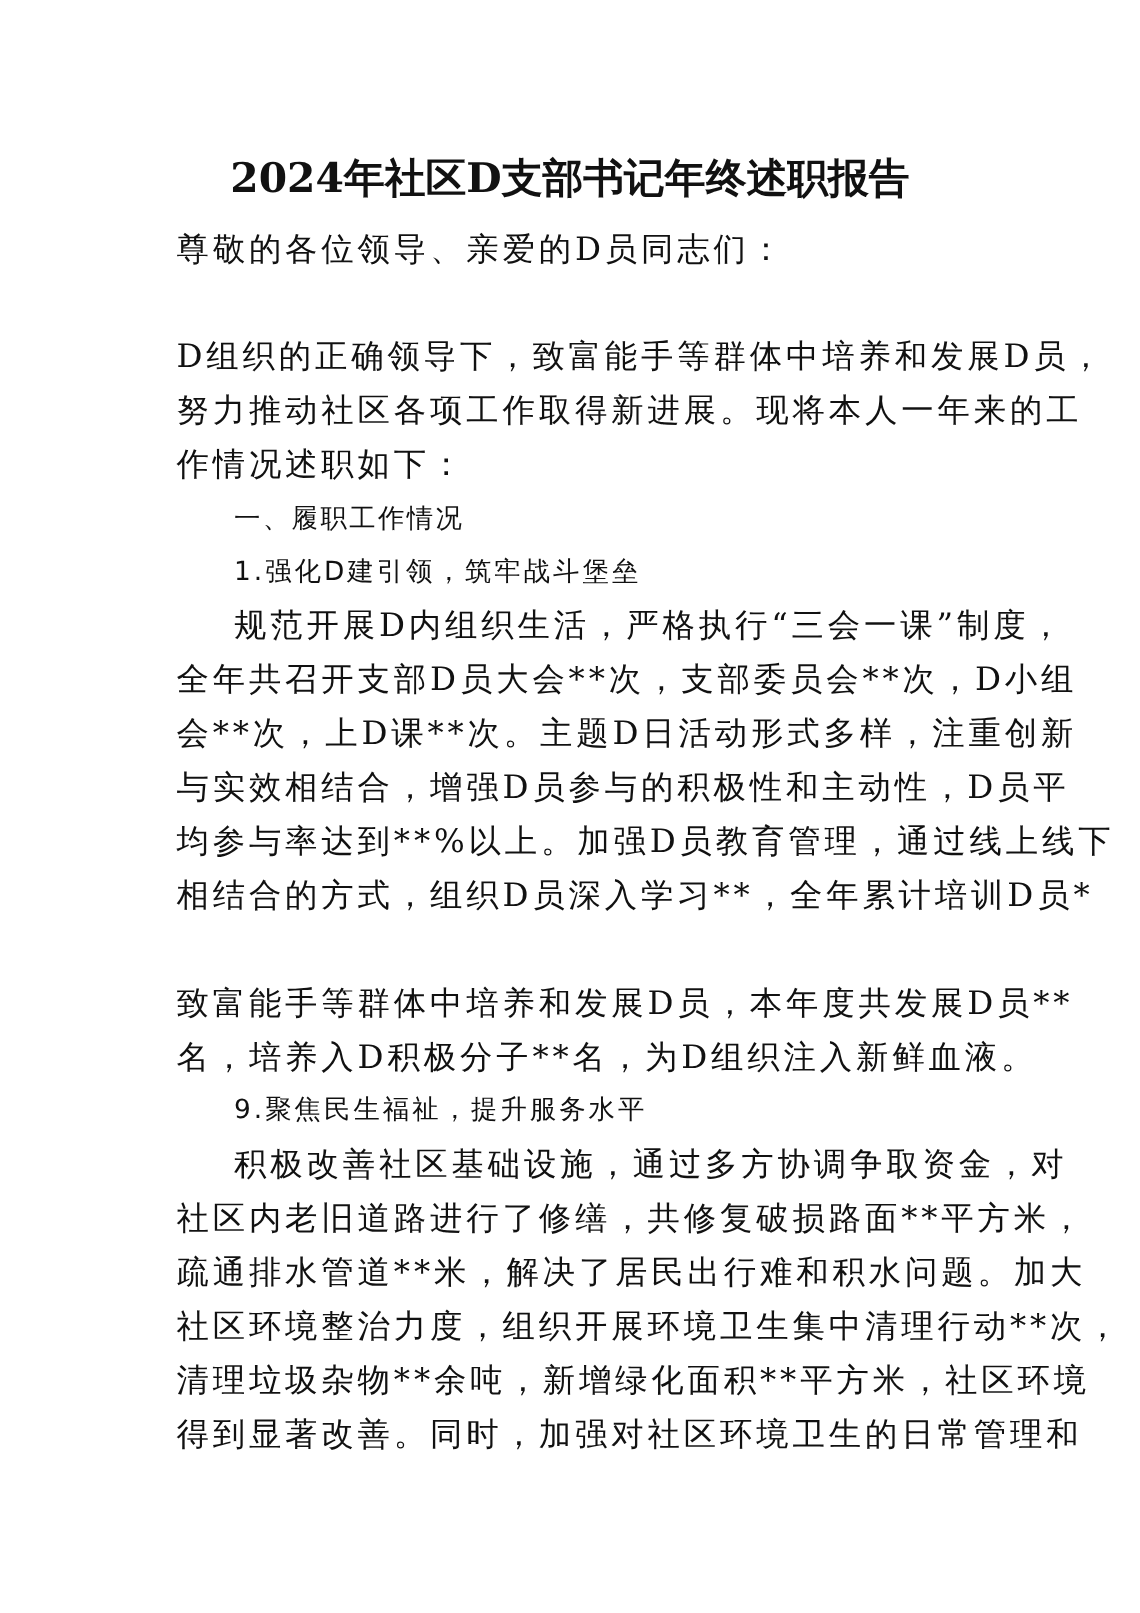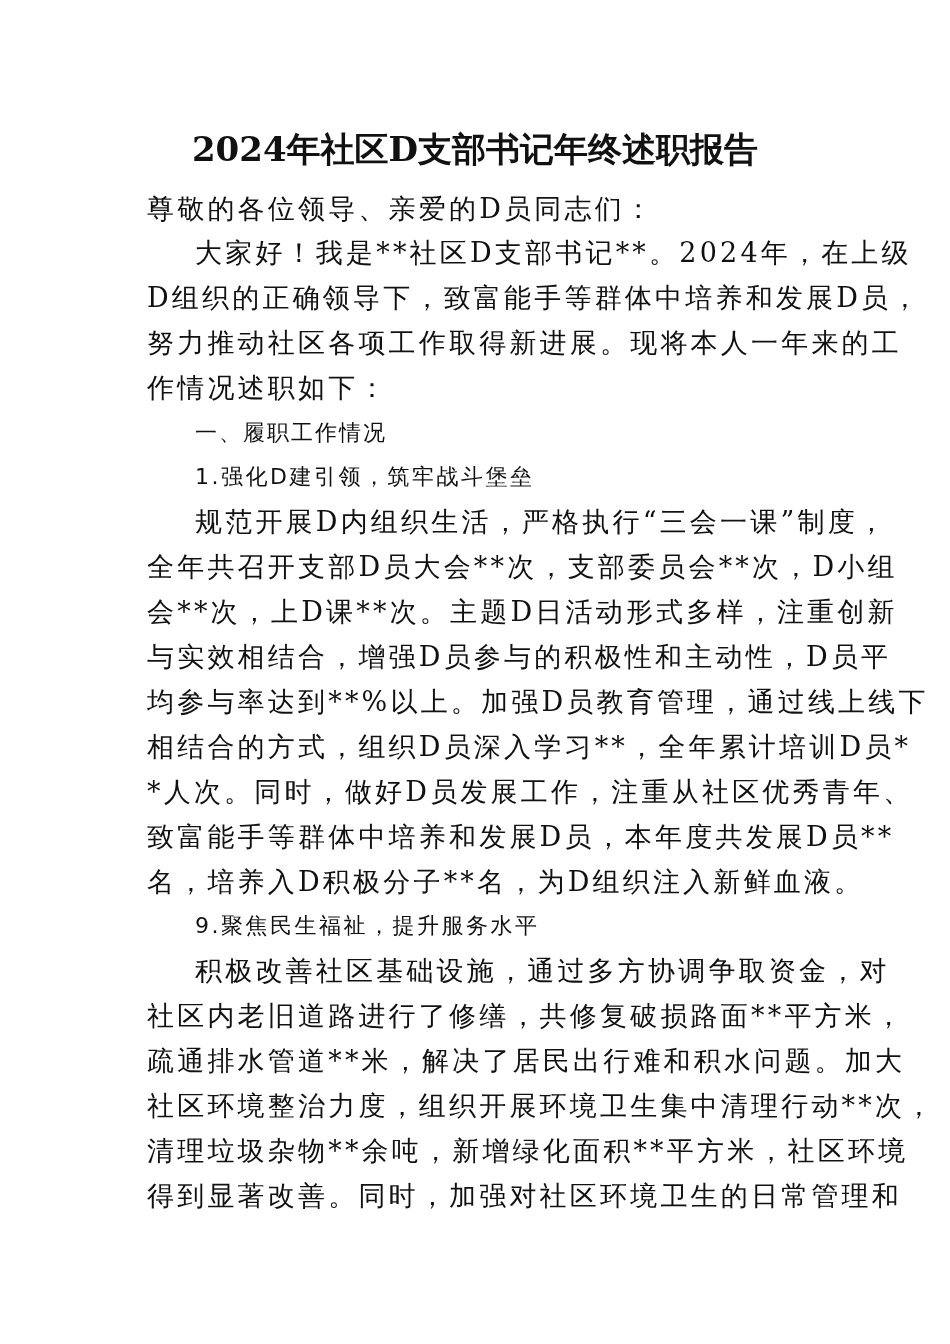--- a/index.html
+++ b/index.html
@@ -16,35 +16,33 @@
   .just { text-align: justify; text-align-last: justify; }
 </style>
 </head>
 <body>
 
 <div class="page">
   <div class="title">2024年社区D支部书记年终述职报告</div>
 
   <div class="line" style="top:194px;">尊敬的各位领导、亲爱的D员同志们：</div>
 
-  <div class="line indent just" style="top:238px;">大家好！我是**社区D支部书记**。2024年，在上级</div>
   <div class="line just" style="top:283px;">D组织的正确领导下，致富能手等群体中培养和发展D员，</div>
   <div class="line just" style="top:328px;">努力推动社区各项工作取得新进展。现将本人一年来的工</div>
   <div class="line" style="top:373px;">作情况述职如下：</div>
 
   <div class="line indent h1" style="top:418px;">一、履职工作情况</div>
   <div class="line indent h2" style="top:462px;">1.强化D建引领，筑牢战斗堡垒</div>
 
   <div class="line indent just" style="top:507px;">规范开展D内组织生活，严格执行“三会一课”制度，</div>
   <div class="line just" style="top:552px;">全年共召开支部D员大会**次，支部委员会**次，D小组</div>
   <div class="line just" style="top:597px;">会**次，上D课**次。主题D日活动形式多样，注重创新</div>
   <div class="line just" style="top:642px;">与实效相结合，增强D员参与的积极性和主动性，D员平</div>
   <div class="line just" style="top:687px;">均参与率达到**%以上。加强D员教育管理，通过线上线下</div>
   <div class="line just" style="top:732px;">相结合的方式，组织D员深入学习**，全年累计培训D员*</div>
-  <div class="line just" style="top:777px;">*人次。同时，做好D员发展工作，注重从社区优秀青年、</div>
   <div class="line just" style="top:822px;">致富能手等群体中培养和发展D员，本年度共发展D员**</div>
   <div class="line" style="top:867px;">名，培养入D积极分子**名，为D组织注入新鲜血液。</div>
 
   <div class="line indent h2" style="top:911px;">9.聚焦民生福祉，提升服务水平</div>
 
   <div class="line indent just" style="top:956px;">积极改善社区基础设施，通过多方协调争取资金，对</div>
   <div class="line just" style="top:1001px;">社区内老旧道路进行了修缮，共修复破损路面**平方米，</div>
   <div class="line just" style="top:1046px;">疏通排水管道**米，解决了居民出行难和积水问题。加大</div>
   <div class="line just" style="top:1091px;">社区环境整治力度，组织开展环境卫生集中清理行动**次，</div>
   <div class="line just" style="top:1136px;">清理垃圾杂物**余吨，新增绿化面积**平方米，社区环境</div>

